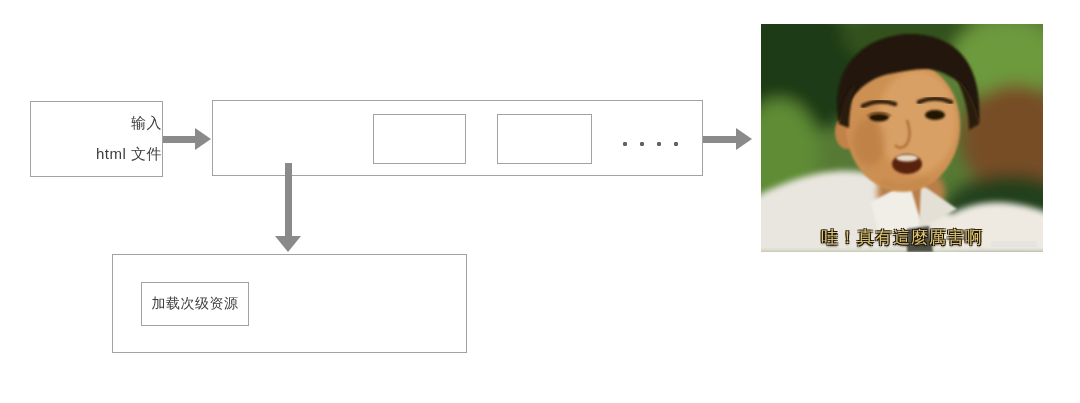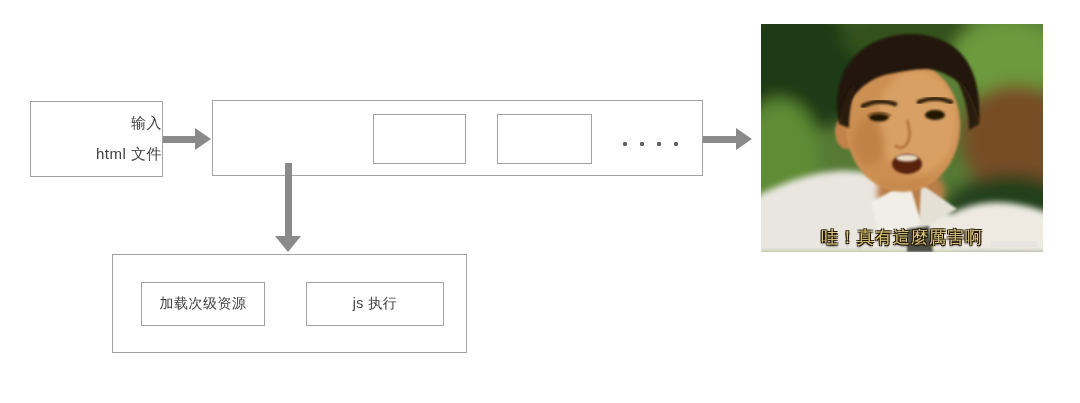--- a/index.html
+++ b/index.html
@@ -22,21 +22,21 @@
   .arrow-right .shaft{flex:1;height:7px;background:#8a8a8a;}
   .arrow-right .head{width:0;height:0;border-top:11px solid transparent;border-bottom:11px solid transparent;border-left:16px solid #8a8a8a;}
   .arrow-1{left:163px;top:128px;width:48px;}
   .arrow-2{left:703px;top:128px;width:49px;}
 
   .arrow-down{position:absolute;left:275px;top:163px;width:26px;height:89px;display:flex;flex-direction:column;align-items:center;}
   .arrow-down .shaft{width:7px;flex:1;background:#8a8a8a;}
   .arrow-down .head{width:0;height:0;border-left:13px solid transparent;border-right:13px solid transparent;border-top:16px solid #8a8a8a;}
 
   .subtasks{left:112px;top:254px;width:355px;height:99px;}
-  .load-box{left:28px;top:27px;width:124px;height:44px;display:flex;align-items:center;justify-content:center;}
+  .load-box{left:28px;top:27px;width:108px;height:44px;display:flex;align-items:center;justify-content:center;}
   .js-box{left:193px;top:27px;width:138px;height:44px;display:flex;align-items:center;justify-content:center;}
 
   .meme{position:absolute;left:761px;top:24px;width:282px;height:228px;overflow:hidden;background:#567a35;}
   .meme svg{display:block;}
   .meme-caption{position:absolute;left:0;right:0;bottom:3px;text-align:center;font-size:17px;font-weight:normal;
     color:#d9c67a;letter-spacing:1px;
     text-shadow:1px 1px 0 #231503,-1px -1px 0 #231503,1px -1px 0 #231503,-1px 1px 0 #231503,0 2px 2px rgba(0,0,0,.6);}
   .meme-watermark{position:absolute;right:6px;bottom:5px;width:46px;height:6px;background:rgba(222,222,222,.55);border-radius:1px;}
 </style>
 </head>
@@ -71,23 +71,20 @@
   </div>
 
   <div class="arrow-down">
     <div class="shaft"></div>
     <div class="head"></div>
   </div>
 
   <div class="box subtasks">
     <div class="box load-box">
       <span class="label-text">加载次级资源</span>
-    </div>
-    <div class="box js-box">
-      <span class="label-text">js 执行</span>
     </div>
   </div>
 
   <div class="meme">
     <svg viewBox="0 0 282 228" width="282" height="228" preserveAspectRatio="none" aria-hidden="true">
       <defs>
         <filter id="b8" x="-40%" y="-40%" width="180%" height="180%">
             <feGaussianBlur stdDeviation="8"></feGaussianBlur>
           </filter>
         <filter id="b3" x="-40%" y="-40%" width="180%" height="180%">

